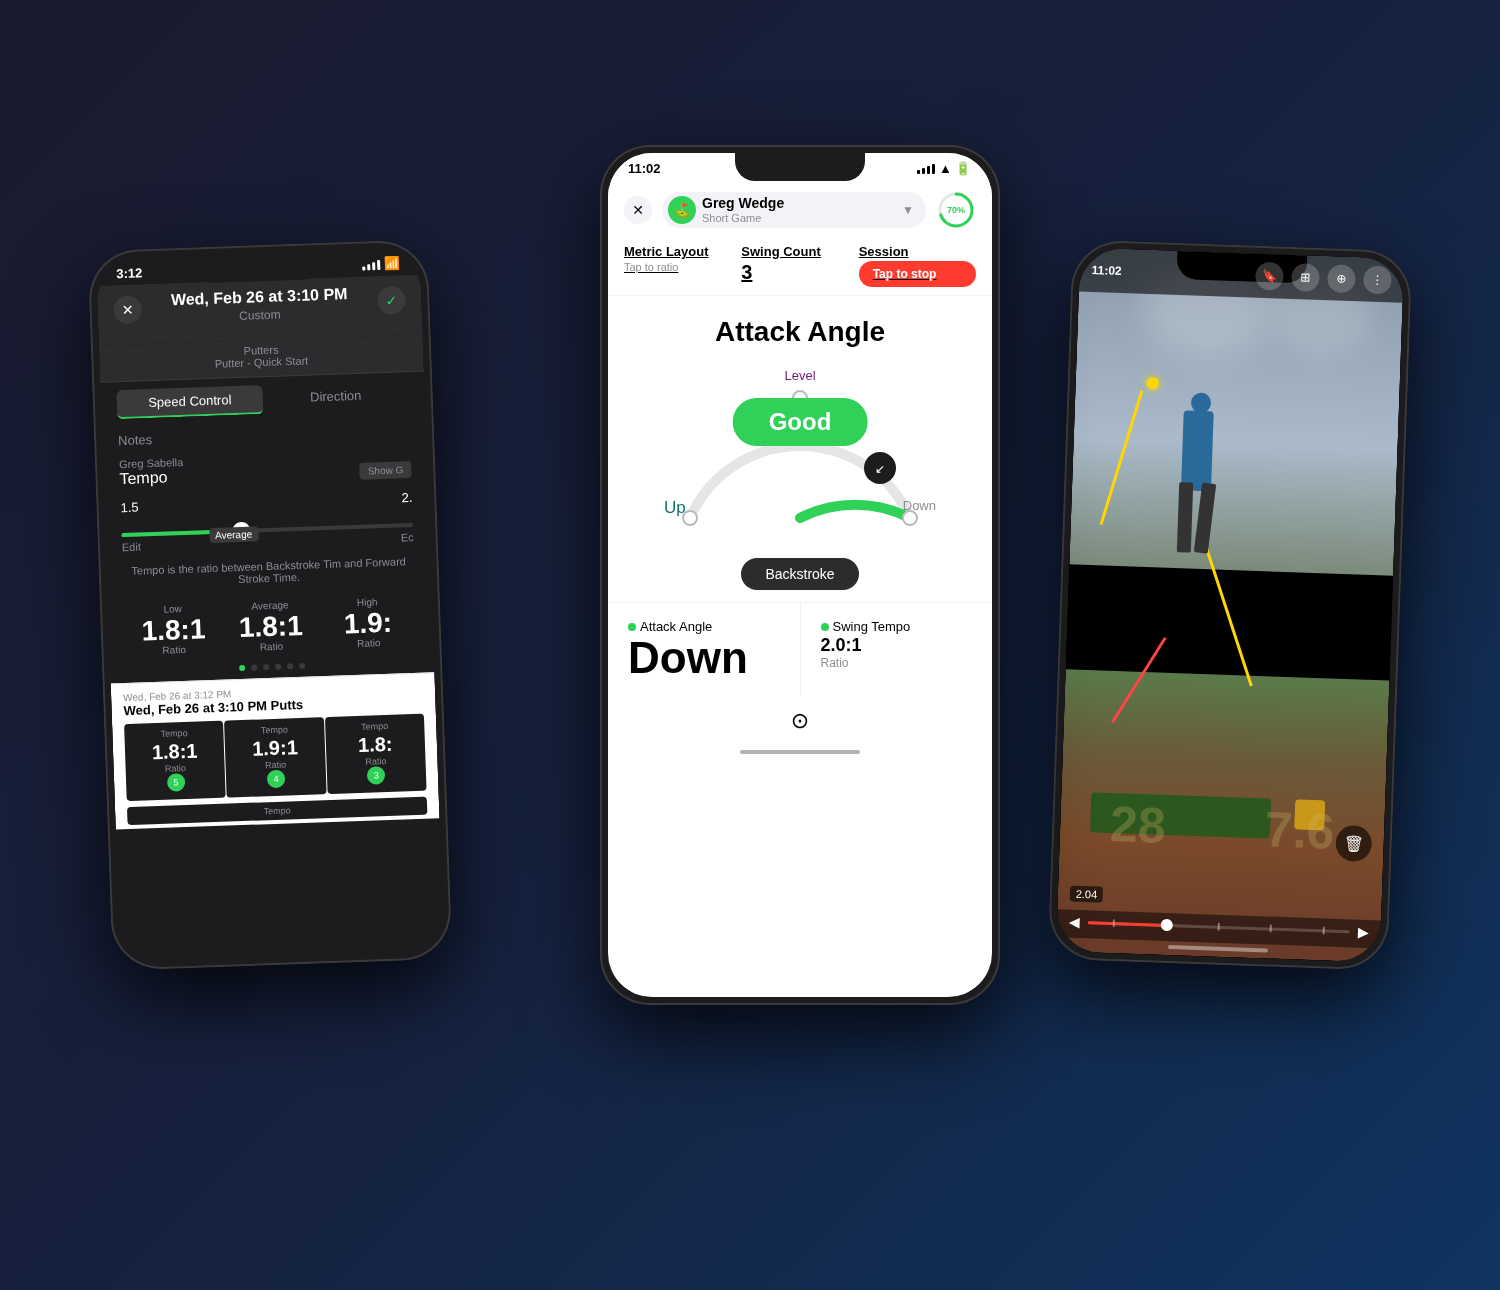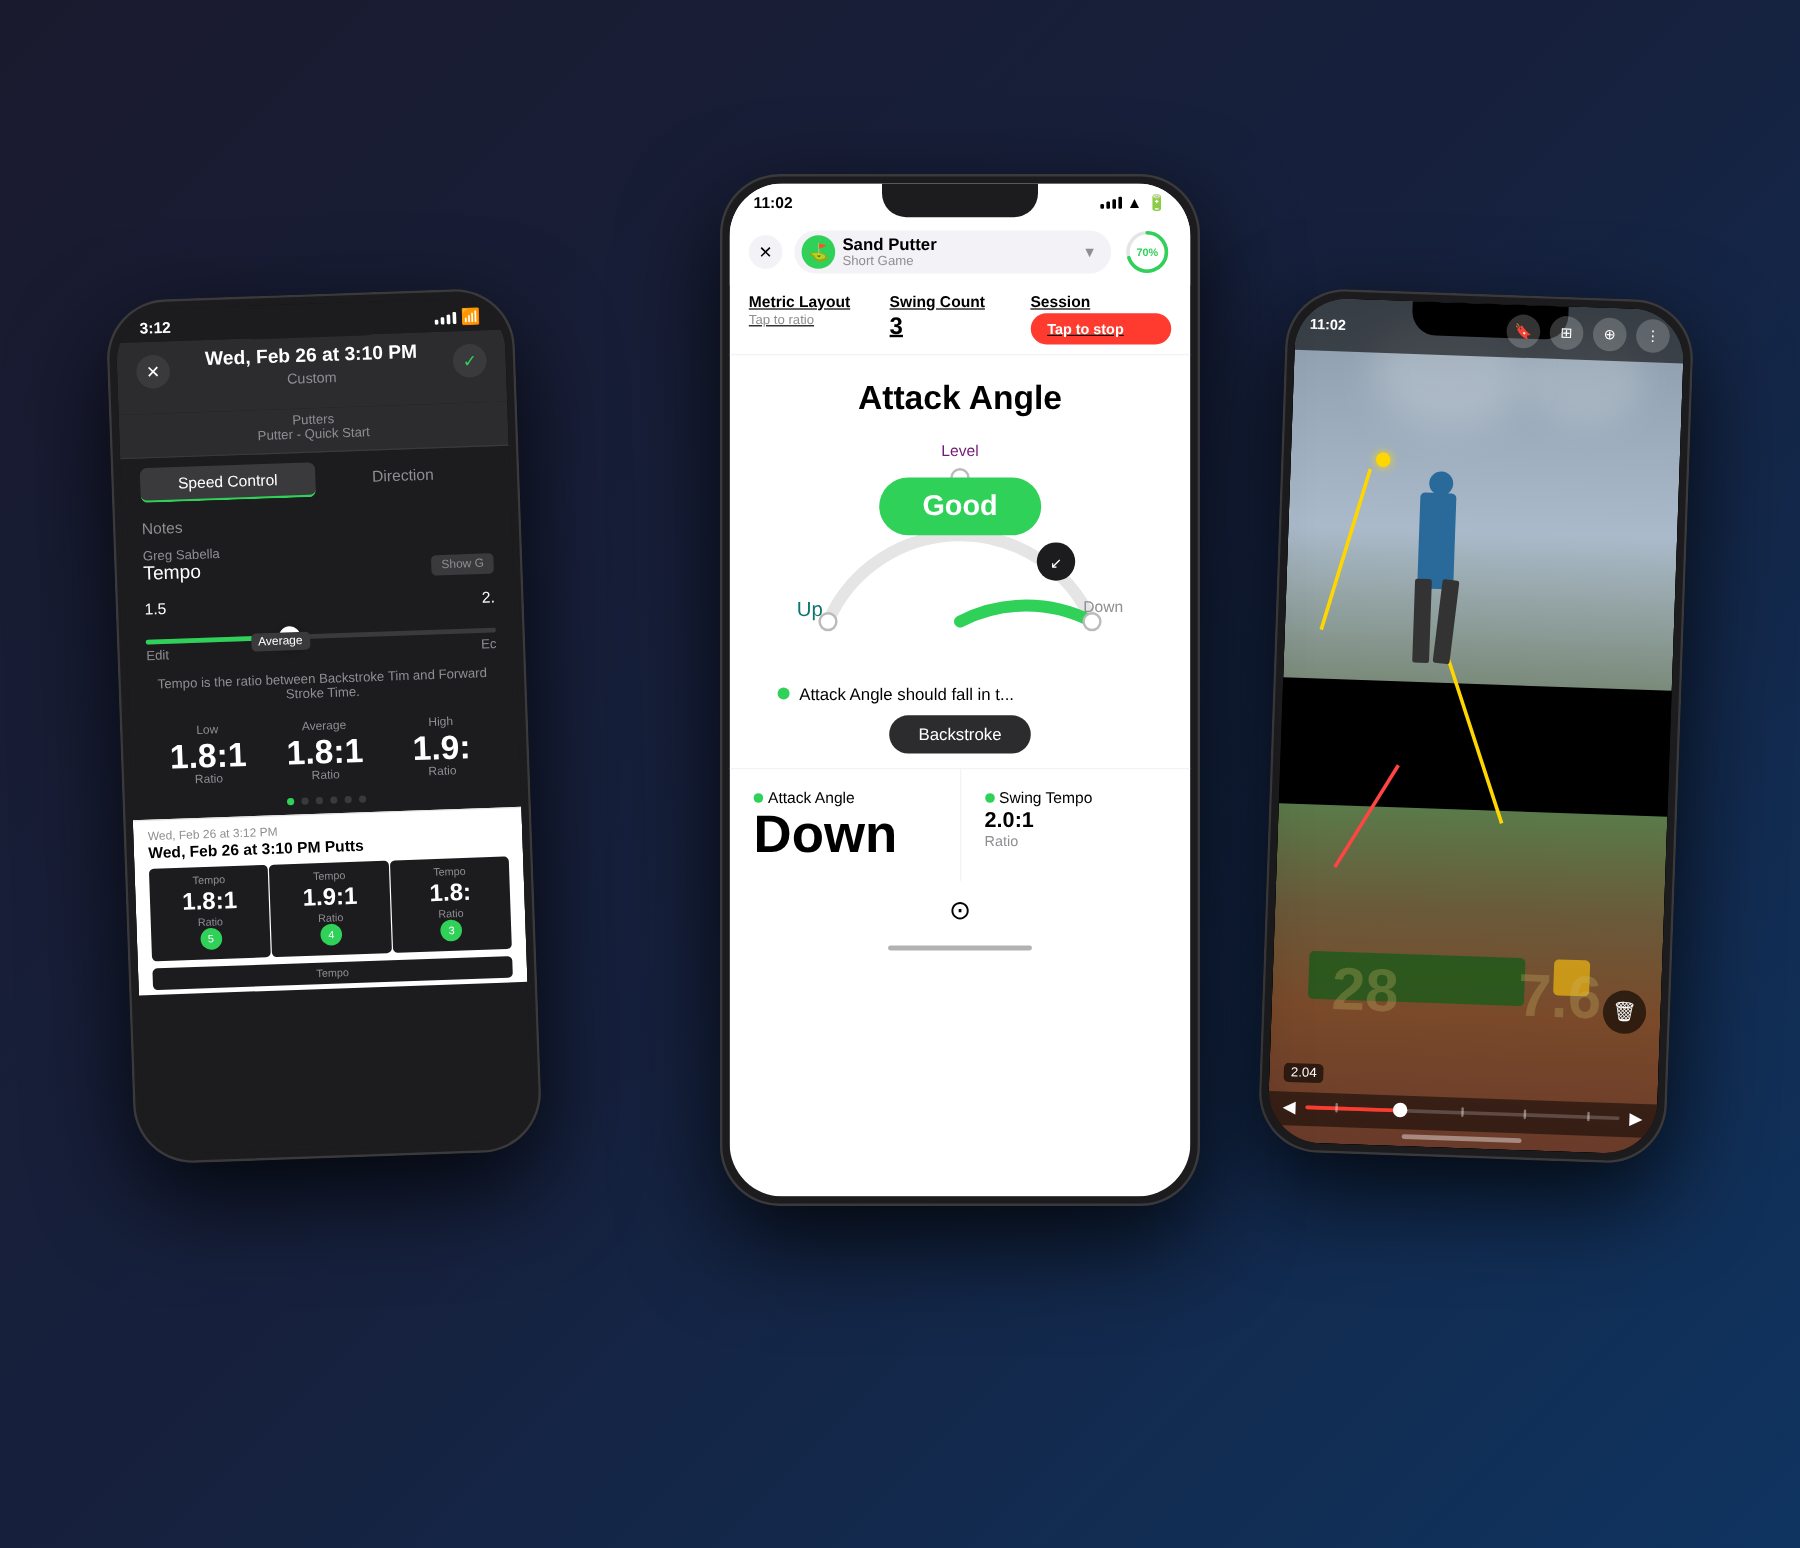--- a/index.html
+++ b/index.html
@@ -949,21 +949,21 @@
             <span>🔋</span>
           </div>
         </div>
 
         <div class="center-header">
           <div class="close-btn" style="background:#f2f2f7; color:#000;">✕</div>
 
           <div class="club-pill">
             <div class="club-icon">⛳</div>
             <div>
-              <div class="club-name">Sand Putter</div>
+              <div class="club-name">Greg Wedge</div>
               <div class="club-type">Short Game</div>
             </div>
             <div class="chevron-icon">▼</div>
           </div>
 
           <div class="battery-ring">
             <svg width="40" height="40" viewBox="0 0 40 40">
               <circle cx="20" cy="20" r="16" fill="none" stroke="#e5e5e5" stroke-width="3"></circle>
               <circle cx="20" cy="20" r="16" fill="none" stroke="#30d158" stroke-width="3" stroke-dasharray="70 31" stroke-linecap="round"></circle>
             </svg>
@@ -1010,24 +1010,20 @@
             <div style="position:absolute; top:30px; left:50%; transform:translateX(-50%);">
               <div style="background:#30d158; color:white; font-size:24px; font-weight:700; padding:10px 36px; border-radius:28px;">Good</div>
             </div>
 
             
             <div style="position:absolute; left:4px; top:130px; font-size:17px; color:#0f766e;">Up</div>
             <div style="position:absolute; right:4px; top:130px; font-size:13px; color:#8e8e93;">Down</div>
             <div style="position:absolute; top:0; left:50%; transform:translateX(-50%); font-size:13px; color:#701a75;">Level</div>
           </div>
 
-          <div class="green-info-row">
-            <div class="green-dot-small"></div>
-            <div class="info-text">Attack Angle should fall in t...</div>
-          </div>
 
           <div class="explained-btn">Backstroke</div>
         </div>
 
         <div class="bottom-metrics">
           <div class="bottom-metric">
             <div class="bottom-metric-label">
               <div class="bottom-metric-dot"></div>
               <span>Attack Angle</span>
             </div>

